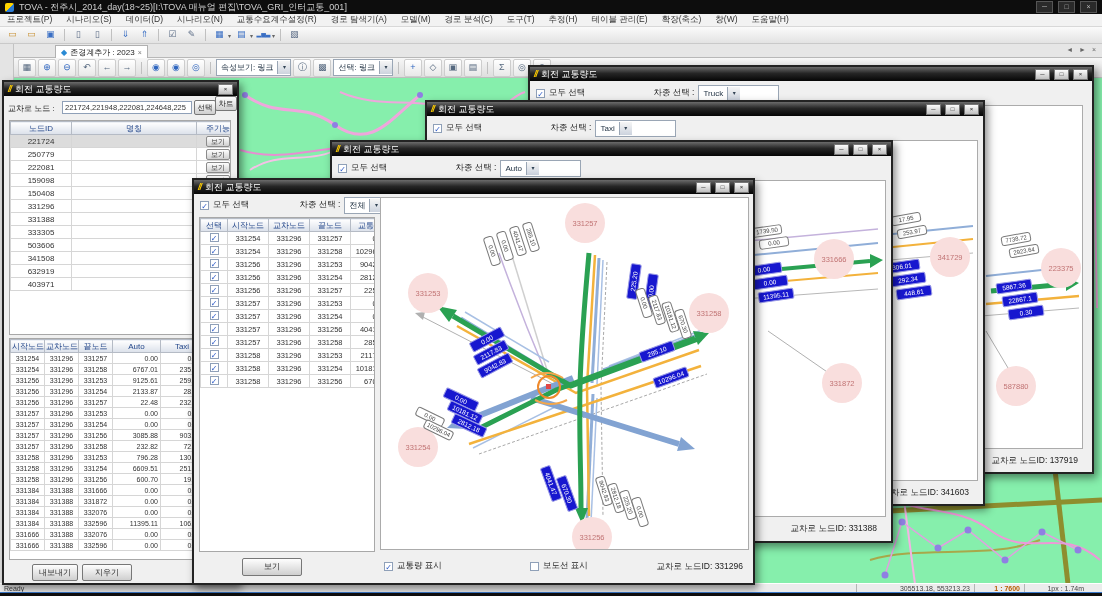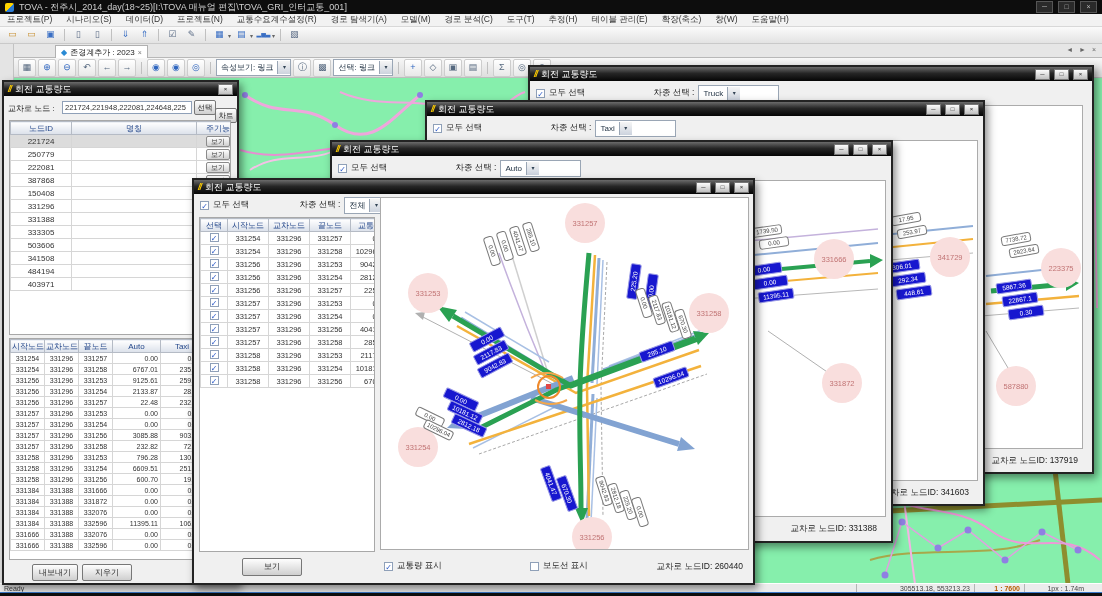--- a/index.html
+++ b/index.html
@@ -74,21 +74,21 @@
     <span class="tctl">─</span>
     <span class="tctl">□</span>
     <span class="tctl">×</span>
   </div>
 
   <div class="abs menubar">
 
   <span class="mi">프로젝트(P)</span>
       <span class="mi">시나리오(S)</span>
       <span class="mi">데이터(D)</span>
-      <span class="mi">프로젝트(N)</span>
+      <span class="mi">시나리오(N)</span>
       <span class="mi">교통수요계수설정(R)</span>
       <span class="mi">경로 탐색기(A)</span>
       <span class="mi">모델(M)</span>
       <span class="mi">경로 분석(C)</span>
       <span class="mi">도구(T)</span>
       <span class="mi">추정(H)</span>
       <span class="mi">테이블 관리(E)</span>
       <span class="mi">확장(축소)</span>
       <span class="mi">창(W)</span>
       <span class="mi">도움말(H)</span>
@@ -193,21 +193,21 @@
   <div class="win" style="left:2px;top:80px;width:233px;height:501px;z-index:6">
     <div class="wt">
       <span class="slash">//</span>
       <span>회전 교통량도</span>
       <span class="sp"></span>
       <span class="wbtn">×</span>
     </div>
     <span class="abs" style="left:4px;top:21px;font-size:8px">교차로 노드 :</span>
     <input class="inp" style="left: 58px; top: 19px; width: 130px; height: 13px;" value="221724,221948,222081,224648,225">
     <span class="btn" style="left:190px;top:18px;width:20px;height:13px;line-height:13px;font-size:7.5px">선택</span>
-    <span class="btn" style="left:211px;top:26px;width:20px;height:13px;line-height:13px;font-size:7.5px">차트</span>
+    <span class="btn" style="left:211px;top:14px;width:20px;height:13px;line-height:13px;font-size:7.5px">차트</span>
 
     <div class="tbox" style="left:5px;top:38px;width:222px;height:215px">
       <table class="t nt">
         <thead>
             <tr>
           <th style="width:58px">노드ID</th>
           <th style="width:122px">명칭</th>
           <th style="width:40px">주기능</th>
         </tr>
           </thead>
@@ -222,21 +222,21 @@
             <td style="height:12px">250779</td>
             <td></td>
             <td><span class="vbtn">보기</span></td>
           </tr>
             <tr>
             <td style="height:12px">222081</td>
             <td></td>
             <td><span class="vbtn">보기</span></td>
           </tr>
             <tr>
-            <td style="height:12px">387868</td>
+            <td style="height:12px">159098</td>
             <td></td>
             <td><span class="vbtn">보기</span></td>
           </tr>
             <tr>
             <td style="height:12px">150408</td>
             <td></td>
             <td><span class="vbtn">보기</span></td>
           </tr>
             <tr>
             <td style="height:12px">331296</td>
@@ -257,21 +257,21 @@
             <td style="height:12px">503606</td>
             <td></td>
             <td><span class="vbtn">보기</span></td>
           </tr>
             <tr>
             <td style="height:12px">341508</td>
             <td></td>
             <td><span class="vbtn">보기</span></td>
           </tr>
             <tr>
-            <td style="height:12px">484194</td>
+            <td style="height:12px">632919</td>
             <td></td>
             <td><span class="vbtn">보기</span></td>
           </tr>
             <tr>
             <td style="height:12px">403971</td>
             <td></td>
             <td><span class="vbtn">보기</span></td>
           </tr>
           </tbody>
       </table>
@@ -749,21 +749,21 @@
       <span class="lw" style="left:42px;top:227px;transform:rotate(26deg)">10296.04</span>
     </div>
 
     <div class="footrow" style="left:190px;top:378px;height:16px;gap:4px">
       <span class="cb">✓</span>
       <span>교통량 표시</span>
       <span style="width:80px"></span>
       <span class="cb"></span>
       <span>보도선 표시</span>
     </div>
-    <div class="nid" style="right:10px;top:381px">교차로 노드ID: 260440</div>
+    <div class="nid" style="right:10px;top:381px">교차로 노드ID: 331296</div>
   </div>
 
   <div class="abs statusbar">
     <span style="padding-left:4px;flex:1">Ready</span>
     <span class="sseg" style="width:118px">305513.18, 553213.23</span>
     <span class="sseg" style="width:50px;color:#b85c00;font-weight:bold">1 : 7600</span>
     <span class="sseg" style="width:64px">1px : 1.74m</span>
     <span style="width:14px"></span>
   </div>
   <div class="abs bottomedge"></div>

